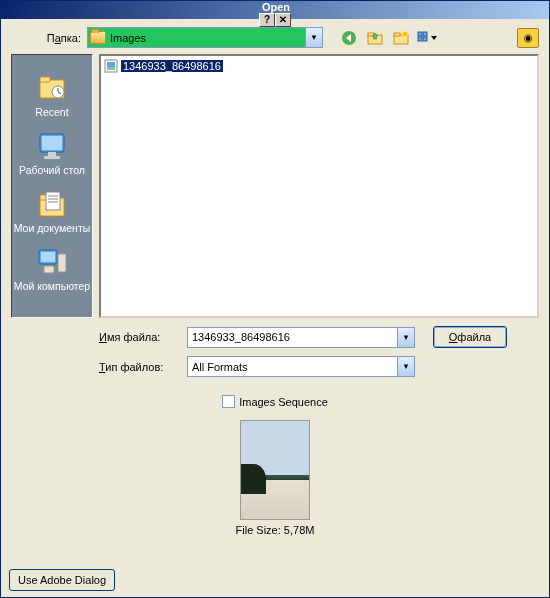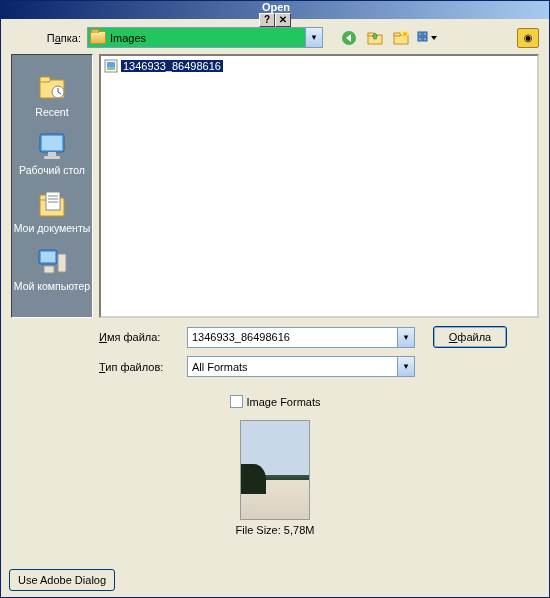--- a/index.html
+++ b/index.html
@@ -174,21 +174,21 @@
       <div class="form-label"><u>Т</u><span>ип файлов:</span></div>
       <div class="form-input">
         <span>All Formats</span>
         <div class="dd-arrow">▾</div>
       </div>
     </div>
 
     <div class="seq-row">
       <label class="checkbox">
         <span class="cb-box"></span>
-        <span>Image Formats</span>
+        <span>Images Sequence</span>
       </label>
     </div>
 
     <div class="preview">
       <div class="preview-img"></div>
       <div class="filesize">File Size: 5,78М</div>
     </div>
   </div>
 
   <div class="adobe-dlg">Use Adobe Dialog</div>

